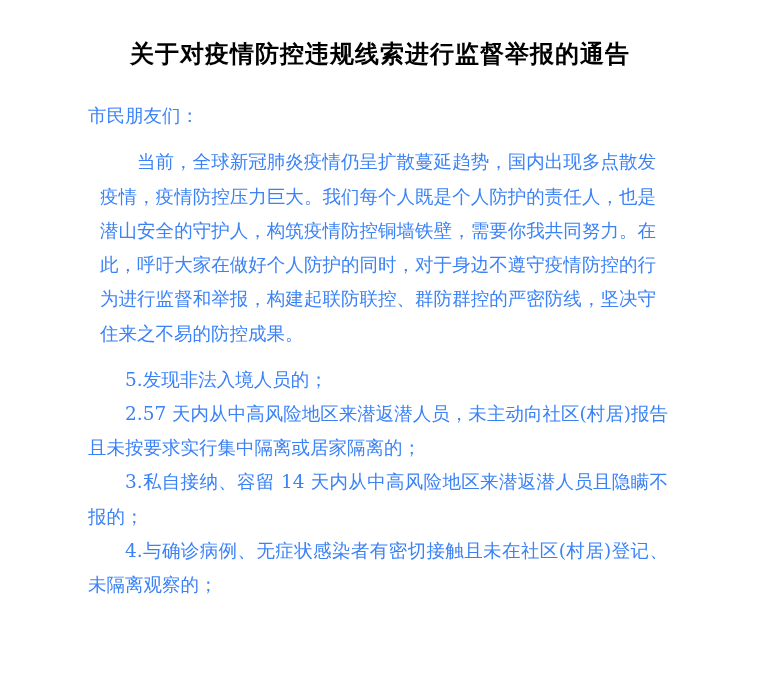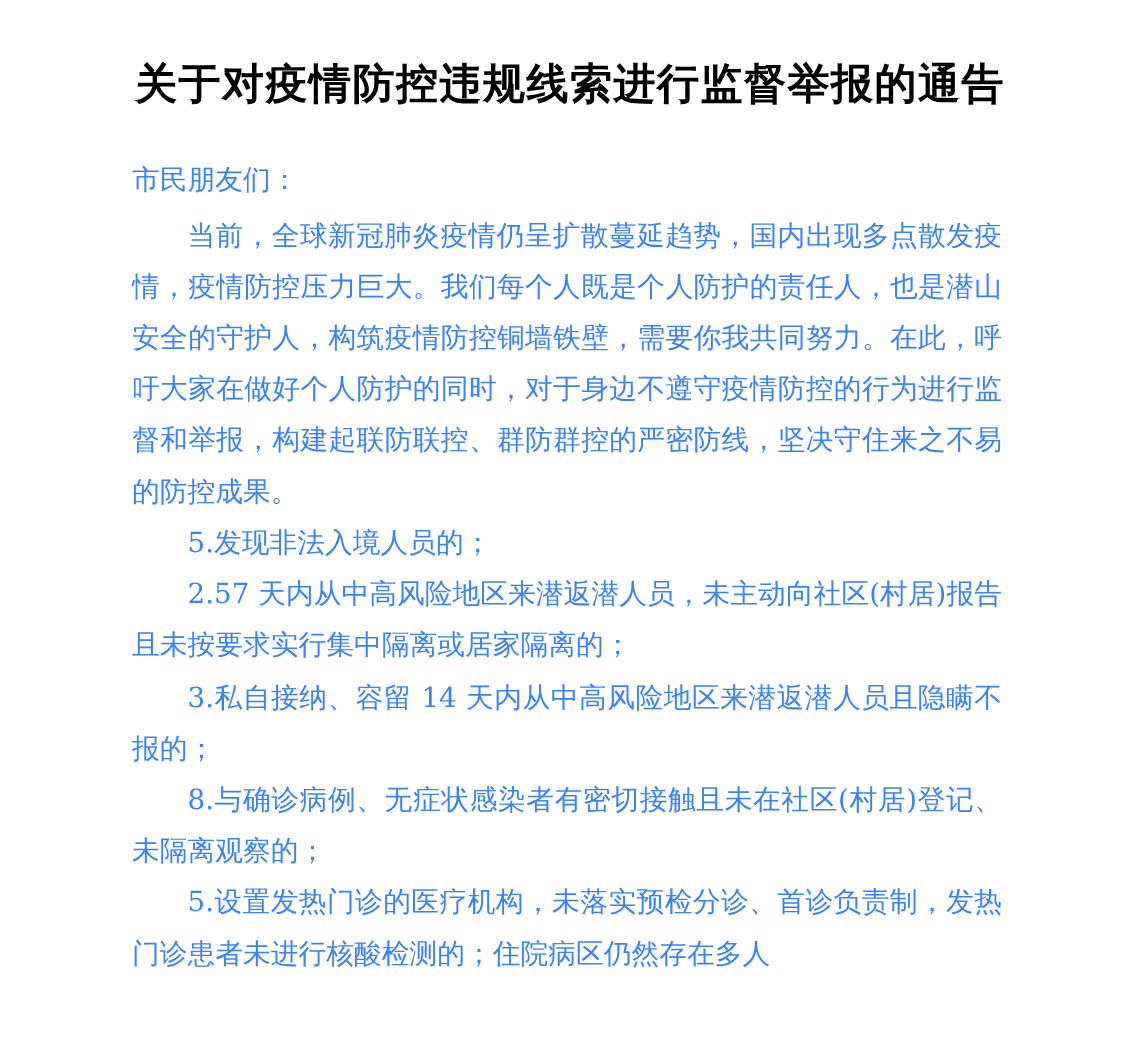--- a/index.html
+++ b/index.html
@@ -17,41 +17,41 @@
   .page {
     width: 760px;
     height: 699px;
     box-sizing: border-box;
     padding: 0;
     background: #ffffff;
     position: relative;
   }
   .doc-title {
     text-align: center;
-    font-size: 28px;
+    font-size: 24px;
     font-weight: bold;
     letter-spacing: 1px;
     margin: 38px 40px 0 40px;
     line-height: 1.3;
     color: #000;
   }
   .body-block {
     margin: 30px 92px 0 88px;
     font-size: 18.5px;
     line-height: 1.85;
     text-align: justify;
     text-justify: inter-ideograph;
     color: #3b82f6;
   }
   .salutation {
     margin: 0 0 2px 0;
     text-indent: 0;
   }
   .para {
-    margin: 0;
+    margin: 12px;
     text-indent: 2em;
   }
   .section-head {
     margin: 0;
     text-indent: 2em;
     font-weight: bold;
   }
   .item {
     margin: 0;
     text-indent: 2em;
@@ -67,18 +67,17 @@
   <div class="body-block">
 
     <p class="salutation">市民朋友们：</p>
 
     <p class="para">当前，全球新冠肺炎疫情仍呈扩散蔓延趋势，国内出现多点散发疫情，疫情防控压力巨大。我们每个人既是个人防护的责任人，也是潜山安全的守护人，构筑疫情防控铜墙铁壁，需要你我共同努力。在此，呼吁大家在做好个人防护的同时，对于身边不遵守疫情防控的行为进行监督和举报，构建起联防联控、群防群控的严密防线，坚决守住来之不易的防控成果。</p>
 
 
     <p class="item">5.发现非法入境人员的；</p>
     <p class="item">2.57 天内从中高风险地区来潜返潜人员，未主动向社区(村居)报告且未按要求实行集中隔离或居家隔离的；</p>
     <p class="item">3.私自接纳、容留 14 天内从中高风险地区来潜返潜人员且隐瞒不报的；</p>
-    <p class="item">8.与确诊病例、无症状感染者有密切接触且未在社区(村居)登记、未隔离观察的；</p>
-    <p class="item">5.设置发热门诊的医疗机构，未落实预检分诊、首诊负责制，发热门诊患者未进行核酸检测的；住院病区仍然存在多人</p>
+    <p class="item">4.与确诊病例、无症状感染者有密切接触且未在社区(村居)登记、未隔离观察的；</p>
 
   </div>
 
 </div>
 
 </body></html>

